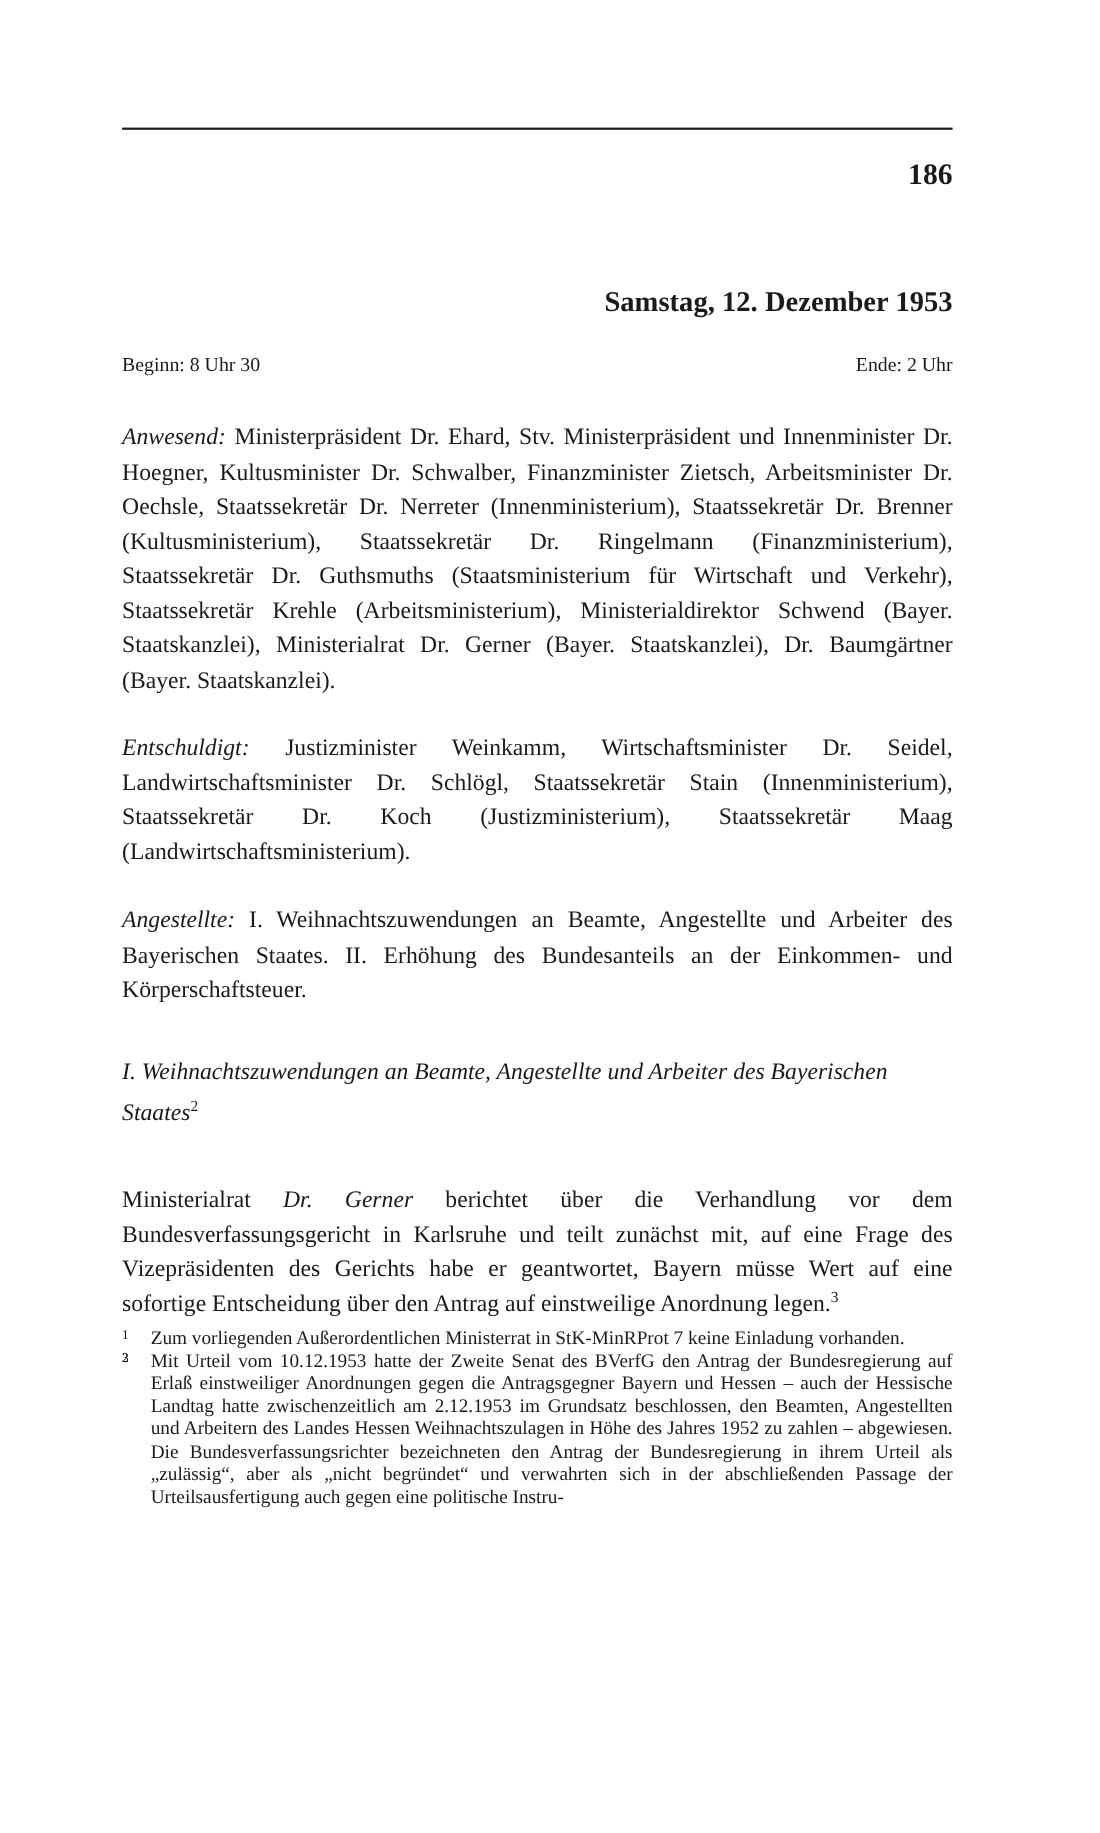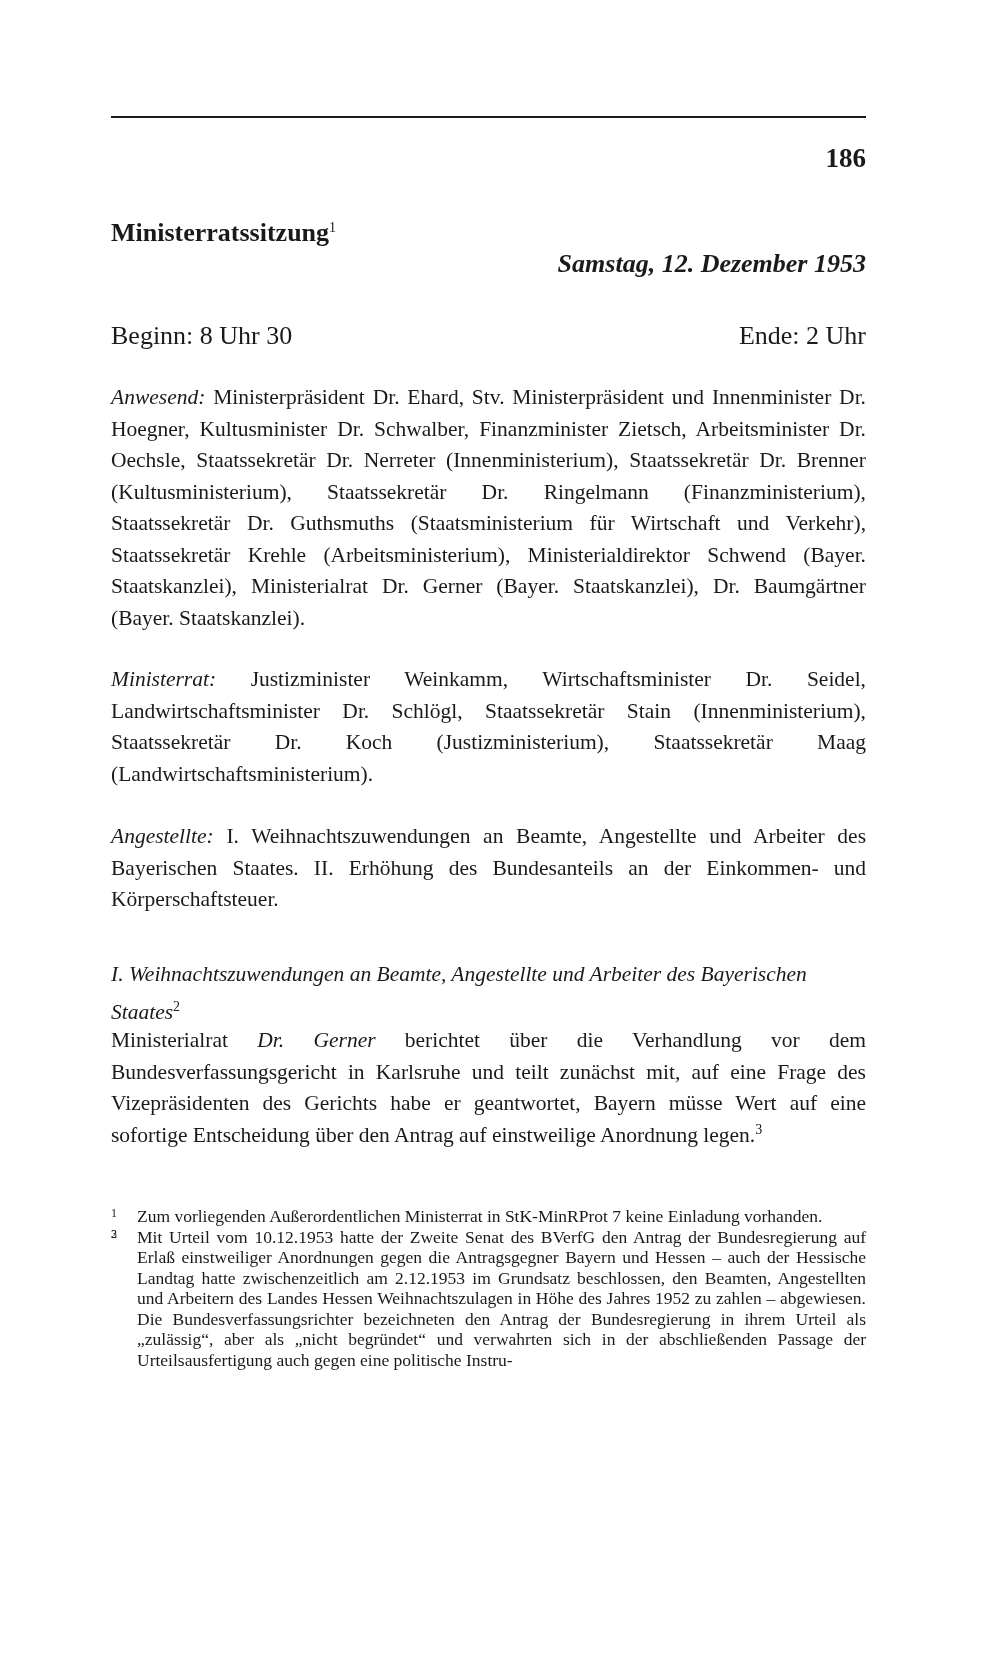--- a/index.html
+++ b/index.html
@@ -4,57 +4,56 @@
 <style>
   html, body { margin: 0; padding: 0; background: #ffffff; }
   body { width: 1000px; height: 1666px; position: relative; overflow: hidden;
          font-family: "Liberation Serif", "DejaVu Serif", serif; color: #1a1a1a; }
   .page { position: absolute; left: 111px; width: 755px; top: 0; }
   .rule { position: absolute; top: 116px; left: 0; width: 755px; height: 1.5px; background: #1a1a1a; }
   .docnum { position: absolute; top: 143px; left: 0; width: 755px; text-align: right;
             font-weight: bold; font-size: 27px; }
   .title-left { position: absolute; top: 212px; left: 0; font-weight: bold; font-size: 26px; line-height: 31px; }
   .title-left sup { font-size: 14px; font-weight: normal; vertical-align: 9px; }
-  .title-right { position: absolute; top: 248px; right: 0; font-weight: bold; font-size: 26px; line-height: 31px; font-style: italic; }
-  .times { position: absolute; top: 321px; left: 0; width: 755px; font-size: 26px; display: flex; justify-content: space-between; }
+  .title-right { position: absolute; top: 259px; right: 0; font-weight: bold; font-size: 26px; line-height: 31px; }
+  .times { position: absolute; top: 321px; left: 0; width: 755px; font-size: 18px; display: flex; justify-content: space-between; }
   .para { position: absolute; left: 0; width: 755px; font-size: 21.5px; line-height: 31.5px; text-align: justify; }
   .para em, .lbl { font-style: italic; }
   .p-anw { top: 382px; }
   .p-ent { top: 664px; }
   .p-tag { top: 821px; }
   .sec-head { position: absolute; top: 959px; left: 0; width: 755px; font-size: 21.5px; line-height: 31.5px; font-style: italic; }
   .sec-head sup { font-size: 14px; font-style: normal; vertical-align: 8px; }
-  .p-body { top: 1025px; }
+  .p-body { top: 1075px; }
   .p-body sup { font-size: 14px; vertical-align: 8px; line-height: 0; }
   .footnotes { position: absolute; top: 1206px; left: 0; width: 755px; font-size: 17.5px; line-height: 20.5px; }
   .fn { position: relative; padding-left: 26px; text-align: justify; }
   .fn-num { position: absolute; left: 0; top: -3px; font-size: 12px; }
 </style>
 </head>
 <body>
 
 <div class="page">
   <div class="rule"></div>
 
   <div class="docnum">186</div>
 
   <div class="title-left">
-    <div><span>Ministerratssitzung</span><sup>1</sup></div>
   </div>
 
   <div class="title-right">Samstag, 12. Dezember 1953</div>
 
   <div class="times">
     <span>Beginn: 8 Uhr 30</span>
     <span>Ende: 2 Uhr</span>
   </div>
 
   <div class="para p-anw"><span class="lbl">Anwesend:</span><span> Ministerpräsident Dr. Ehard, Stv. Ministerpräsident und Innenminister Dr. Hoegner, Kultusminister Dr. Schwalber, Finanzminister Zietsch, Arbeitsminister Dr. Oechsle, Staatssekretär Dr. Nerreter (Innenministerium), Staatssekretär Dr. Brenner (Kultusministerium), Staatssekretär Dr. Ringelmann (Finanzministerium), Staatssekretär Dr. Guthsmuths (Staatsministerium für Wirtschaft und Verkehr), Staatssekretär Krehle (Arbeitsministerium), Ministerialdirektor Schwend (Bayer. Staatskanzlei), Ministerialrat Dr. Gerner (Bayer. Staatskanzlei), Dr. Baumgärtner (Bayer. Staatskanzlei).</span></div>
 
-  <div class="para p-ent"><span class="lbl">Ministerrat:</span><span> Justizminister Weinkamm, Wirtschaftsminister Dr. Seidel, Landwirtschaftsminister Dr. Schlögl, Staatssekretär Stain (Innenministerium), Staatssekretär Dr. Koch (Justizministerium), Staatssekretär Maag (Landwirtschaftsministerium).</span></div>
+  <div class="para p-ent"><span class="lbl">Entschuldigt:</span><span> Justizminister Weinkamm, Wirtschaftsminister Dr. Seidel, Landwirtschaftsminister Dr. Schlögl, Staatssekretär Stain (Innenministerium), Staatssekretär Dr. Koch (Justizministerium), Staatssekretär Maag (Landwirtschaftsministerium).</span></div>
 
   <div class="para p-tag"><span class="lbl">Angestellte:</span><span> I. Weihnachtszuwendungen an Beamte, Angestellte und Arbeiter des Bayerischen Staates. II. Erhöhung des Bundesanteils an der Einkommen- und Körperschaftsteuer.</span></div>
 
   <div class="sec-head"><span>I. Weihnachtszuwendungen an Beamte, Angestellte und Arbeiter des Bayerischen Staates</span><sup>2</sup></div>
 
   <div class="para p-body"><span>Ministerialrat </span><em>Dr. Gerner</em><span> berichtet über die Verhandlung vor dem Bundesverfassungsgericht in Karlsruhe und teilt zunächst mit, auf eine Frage des Vizepräsidenten des Gerichts habe er geantwortet, Bayern müsse Wert auf eine sofortige Entscheidung über den Antrag auf einstweilige Anordnung legen.</span><sup>3</sup></div>
 
   <div class="footnotes">
     <div class="fn"><span class="fn-num">1</span><span>Zum vorliegenden Außerordentlichen Ministerrat in StK-MinRProt 7 keine Einladung vorhanden.</span></div>
     <div class="fn"><span class="fn-num">2</span></div>

